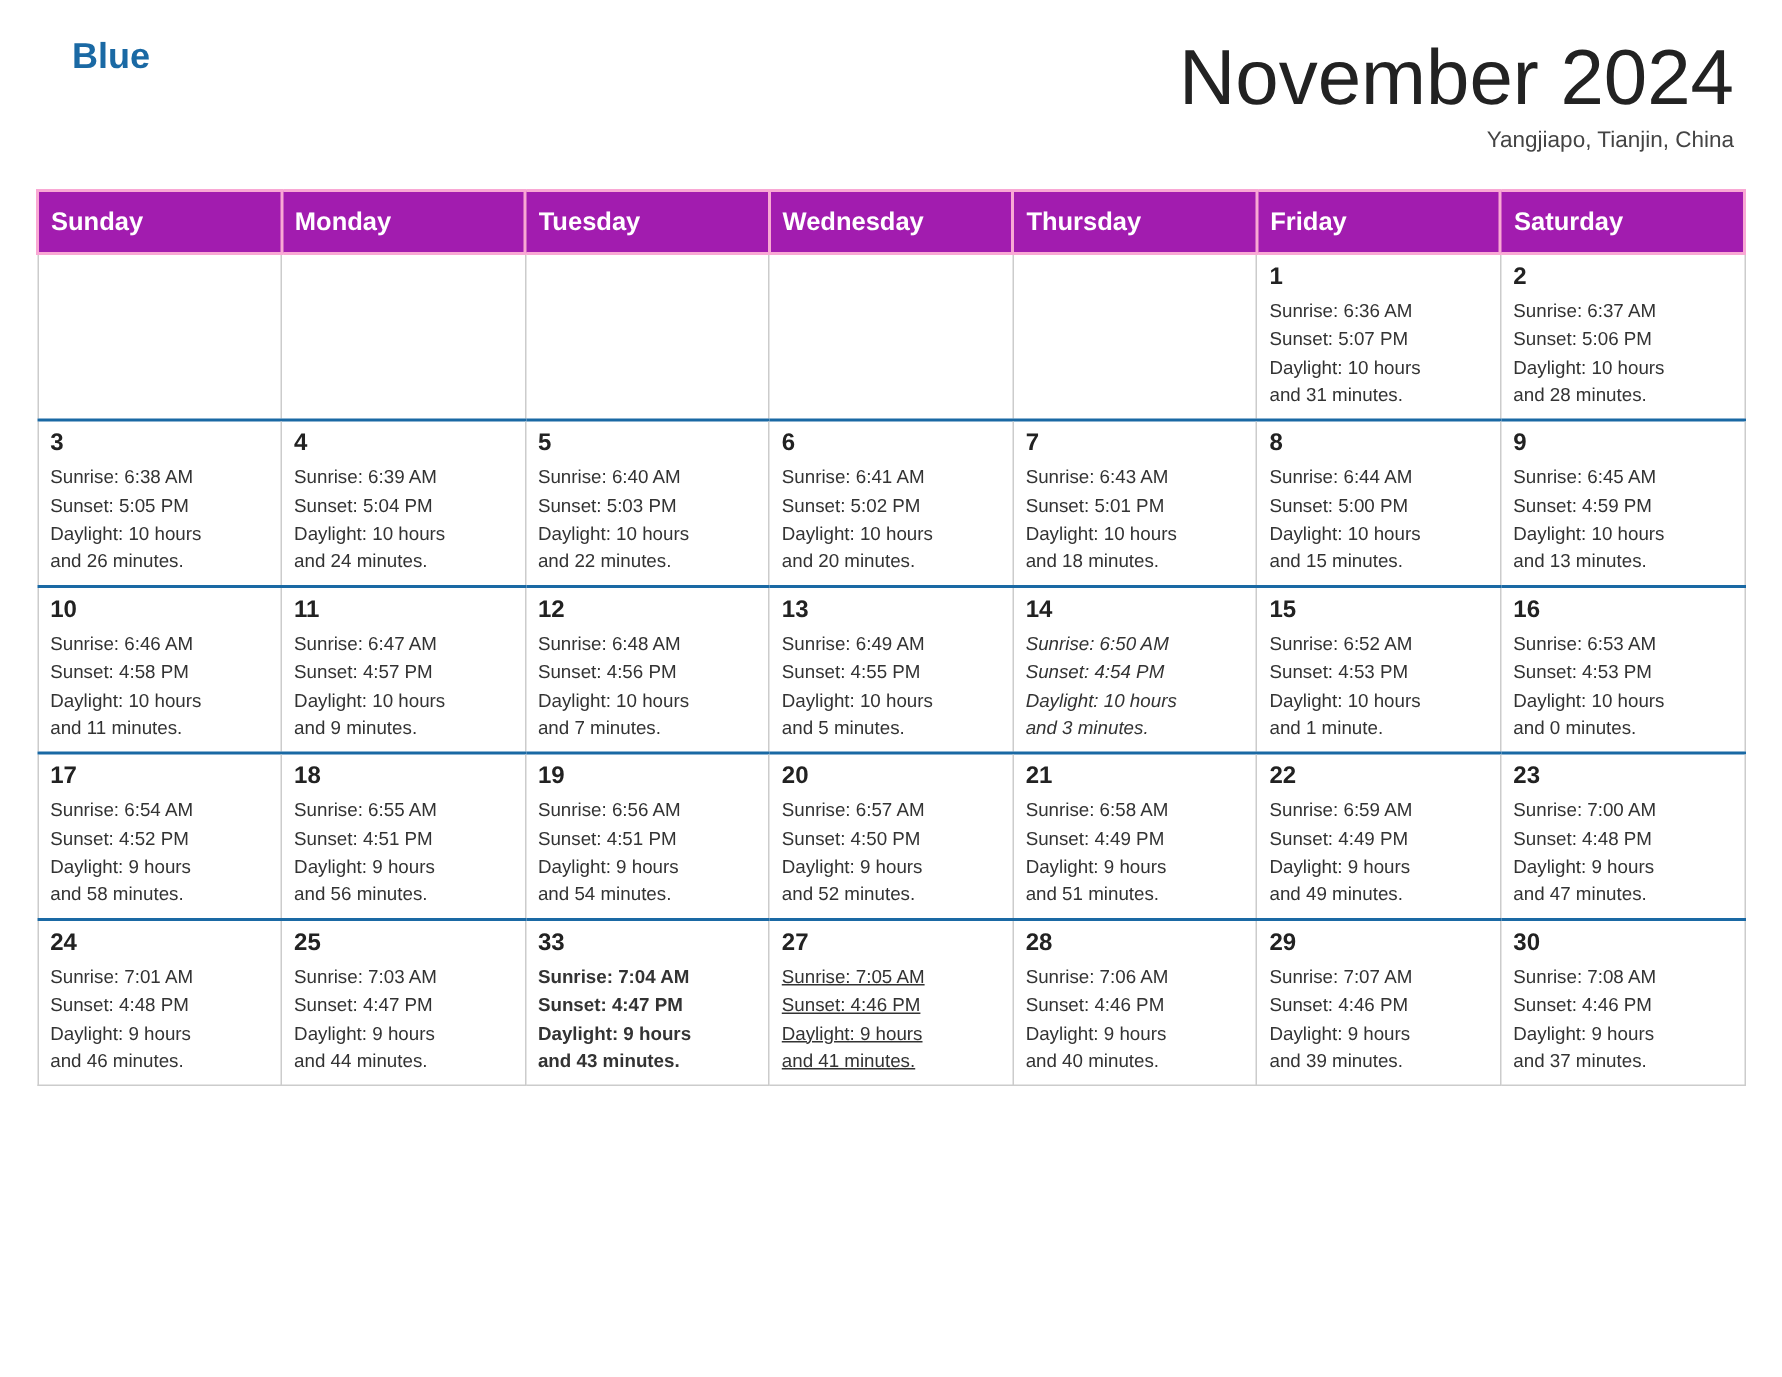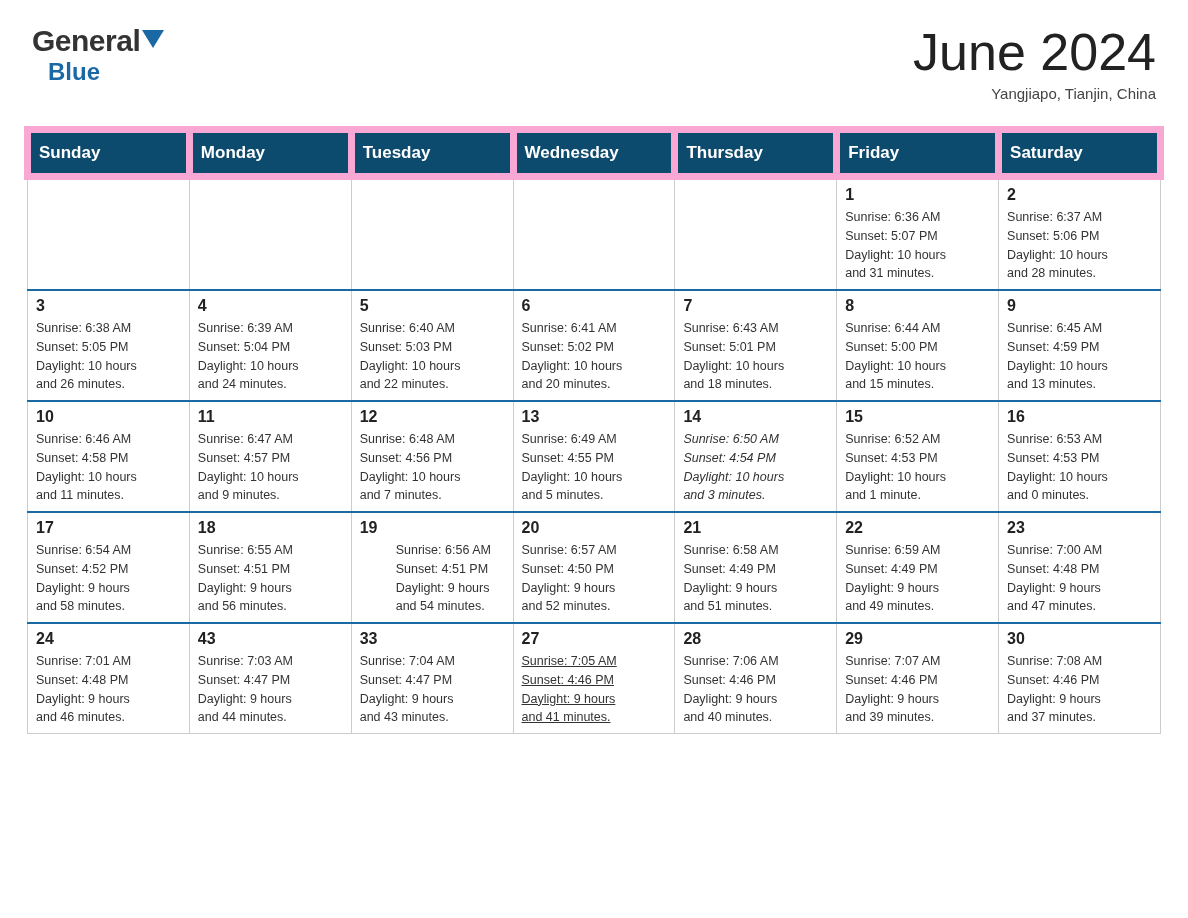--- a/index.html
+++ b/index.html
@@ -35,27 +35,27 @@
       color: #444;
       margin-top: 4px;
     }
     .calendar {
       margin: 8px 24px 24px 24px;
       border-collapse: collapse;
       width: calc(100% - 48px);
       table-layout: fixed;
     }
     .calendar th {
-      background: #0c4a6e;
+      background: #a21caf;
       color: #fff;
       font-size: 17px;
       font-weight: bold;
       padding: 10px 8px;
       text-align: left;
-      border: 7px solid #f9a8d4;
+      border: 2px solid #f9a8d4;
     }
     .calendar td {
       vertical-align: top;
       border: 1px solid #ccc;
       padding: 6px 8px;
       height: 110px;
       background: #fff;
     }
     .day-number {
       font-size: 16px;
@@ -74,32 +74,24 @@
     }
     .row-separator td {
       border-top: 2px solid #1a69a4;
     }
   </style>
 </head>
 <body>
 
 <div class="header">
   <div class="logo">
-    <div style="display:flex; align-items:center;">
-      <span style="font-size:30px; font-weight:bold; color:#333; font-family:Arial,sans-serif; letter-spacing:-0.5px;">General</span>
-      <span style="display:inline-block; margin-left:2px; position:relative; top:0px;">
-        <svg width="22" height="18" viewBox="0 0 22 18">
-          <polygon points="0,0 22,0 11,18" fill="#1a69a4"></polygon>
-        </svg>
-      </span>
-    </div>
     <span style="font-size:24px; font-weight:bold; color:#1a69a4; margin-left:16px; font-family:Arial,sans-serif;">Blue</span>
   </div>
   <div class="title-block">
-    <div class="month-year">June 2024</div>
+    <div class="month-year">November 2024</div>
     <div class="location">Yangjiapo, Tianjin, China</div>
   </div>
 </div>
 
 <table class="calendar">
   <thead>
     <tr>
     <th>Sunday</th>
         <th>Monday</th>
         <th>Tuesday</th>
@@ -243,21 +235,21 @@
         </td>
         <td>
           <span class="day-number">18</span>
           <div class="day-info" style="white-space: pre-line;">Sunrise: 6:55 AM
 Sunset: 4:51 PM
 Daylight: 9 hours
 and 56 minutes.</div>
         </td>
         <td>
           <span class="day-number">19</span>
-          <div class="day-info" style="white-space: pre-line; margin-left: 36px;">Sunrise: 6:56 AM
+          <div class="day-info" style="white-space: pre-line;">Sunrise: 6:56 AM
 Sunset: 4:51 PM
 Daylight: 9 hours
 and 54 minutes.</div>
         </td>
         <td>
           <span class="day-number">20</span>
           <div class="day-info" style="white-space: pre-line;">Sunrise: 6:57 AM
 Sunset: 4:50 PM
 Daylight: 9 hours
 and 52 minutes.</div>
@@ -286,29 +278,29 @@
       </tr>
       <tr class="row-separator">
         <td>
           <span class="day-number">24</span>
           <div class="day-info" style="white-space: pre-line;">Sunrise: 7:01 AM
 Sunset: 4:48 PM
 Daylight: 9 hours
 and 46 minutes.</div>
         </td>
         <td>
-          <span class="day-number">43</span>
+          <span class="day-number">25</span>
           <div class="day-info" style="white-space: pre-line;">Sunrise: 7:03 AM
 Sunset: 4:47 PM
 Daylight: 9 hours
 and 44 minutes.</div>
         </td>
         <td>
           <span class="day-number">33</span>
-          <div class="day-info" style="white-space: pre-line;">Sunrise: 7:04 AM
+          <div class="day-info" style="white-space: pre-line; font-weight: bold;">Sunrise: 7:04 AM
 Sunset: 4:47 PM
 Daylight: 9 hours
 and 43 minutes.</div>
         </td>
         <td>
           <span class="day-number">27</span>
           <div class="day-info" style="white-space: pre-line; text-decoration: underline;">Sunrise: 7:05 AM
 Sunset: 4:46 PM
 Daylight: 9 hours
 and 41 minutes.</div>

